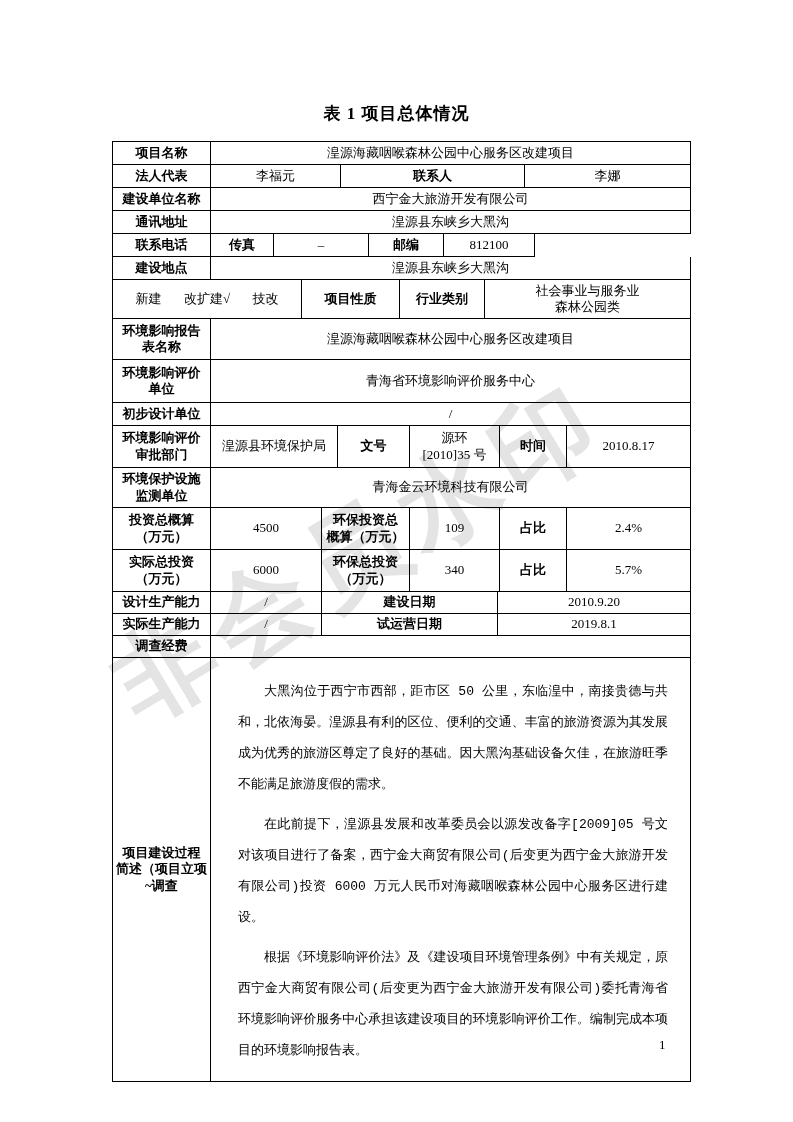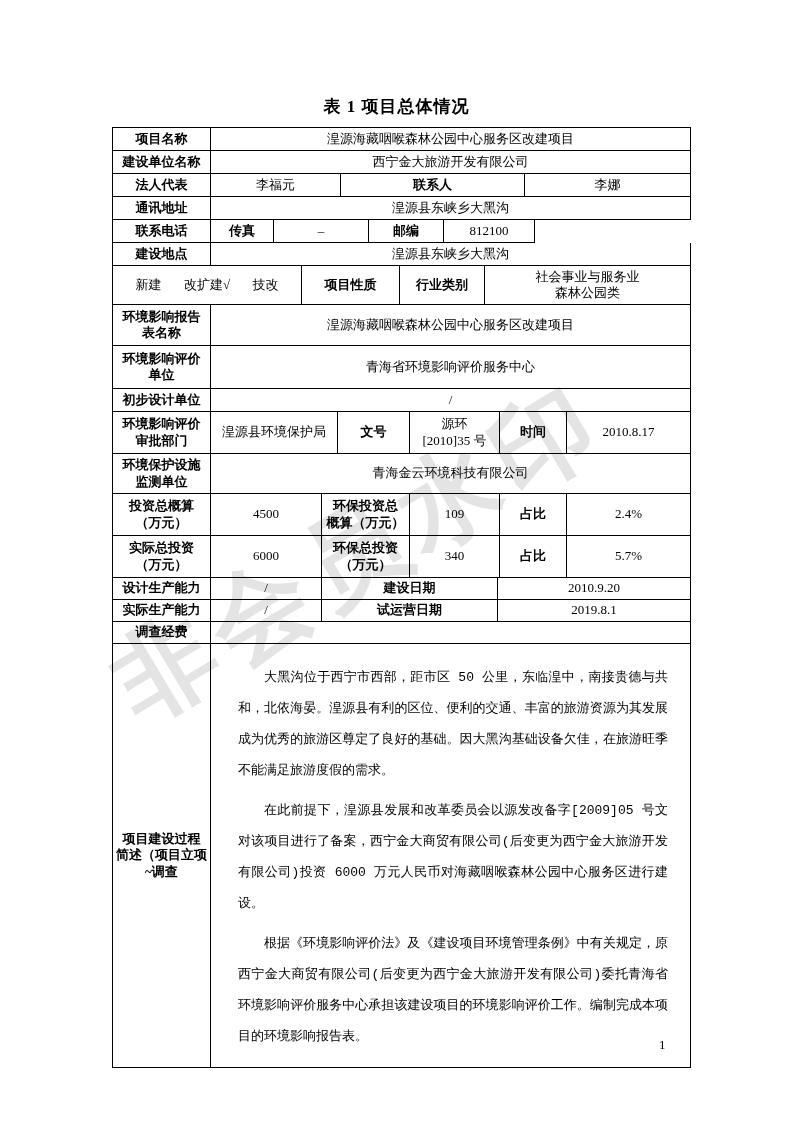--- a/index.html
+++ b/index.html
@@ -2,21 +2,21 @@
 <html><head>
 <meta charset="utf-8">
 <style>
   html,body{margin:0;padding:0;background:#888;}
   .page{position:relative;width:793px;height:1122px;background:#ffffff;overflow:hidden;
         font-family:"Liberation Serif","DejaVu Serif",serif;color:#000;}
   .watermark{position:absolute;left:5px;top:487px;width:700px;height:120px;z-index:0;
         font-size:100px;font-weight:bold;letter-spacing:10px;color:#e4e4e4;text-align:center;
         transform:rotate(-31deg);white-space:nowrap;pointer-events:none;
         font-family:"Liberation Sans","DejaVu Sans",sans-serif;}
-  .title{position:relative;z-index:1;margin:9px;padding-top:86px;text-align:center;
+  .title{position:relative;z-index:1;margin:16px;padding-top:86px;text-align:center;
         font-size:17px;font-weight:bold;letter-spacing:1px;}
   .tbl{position:relative;z-index:1;margin:9px 0 0 112px;width:578px;
         border-left:1.5px solid #000;border-top:1.5px solid #000;font-size:13px;}
   .row{display:flex;align-items:stretch;}
   .c{box-sizing:border-box;border-right:1.5px solid #000;border-bottom:1.5px solid #000;
         display:flex;align-items:center;justify-content:center;text-align:center;
         white-space:pre-line;line-height:1.25;padding:1px 2px;}
   .lab{font-weight:bold;}
   .h23{min-height:23px;} .h22{min-height:22px;} .h39{min-height:39px;} .h40{min-height:40px;}
   .h41{min-height:41px;} .h42{min-height:42px;} .h43{min-height:43px;}
@@ -40,29 +40,29 @@
   <h1 class="title">表 1  项目总体情况</h1>
 
   <div class="tbl">
 
     <div class="row">
       <div class="c lab w-lab h23">项目名称</div>
       <div class="c w-full h23">湟源海藏咽喉森林公园中心服务区改建项目</div>
     </div>
 
     <div class="row">
-      <div class="c lab w-lab h23">建设单位名称</div>
-      <div class="c w-full h23">西宁金大旅游开发有限公司</div>
-    </div>
-
-    <div class="row">
       <div class="c lab w-lab h23">法人代表</div>
       <div class="c h23" style="width:130px">李福元</div>
       <div class="c lab h23" style="width:184px">联系人</div>
       <div class="c h23" style="width:166px">李娜</div>
+    </div>
+
+    <div class="row">
+      <div class="c lab w-lab h23">建设单位名称</div>
+      <div class="c w-full h23">西宁金大旅游开发有限公司</div>
     </div>
 
     <div class="row">
       <div class="c lab w-lab h23">通讯地址</div>
       <div class="c w-full h23">湟源县东峡乡大黑沟</div>
     </div>
 
     <div class="row">
       <div class="c lab w-lab h23">联系电话</div>
       <div class="c lab h23" style="width:63px">传真</div>

